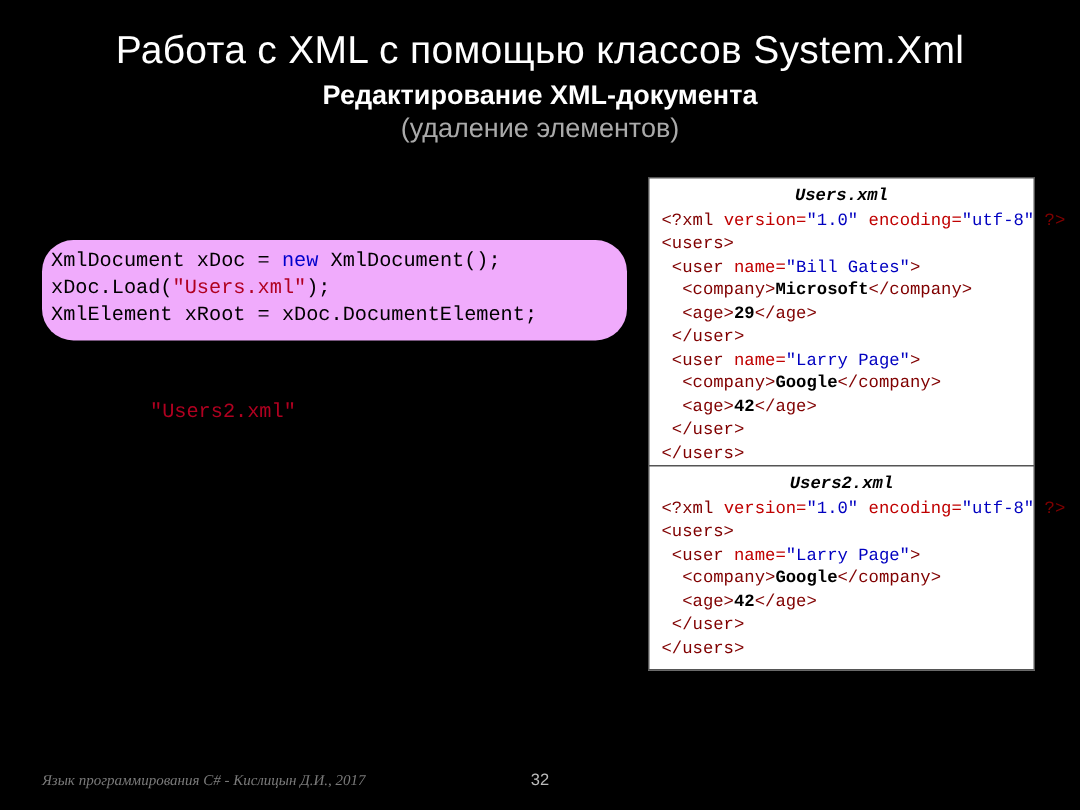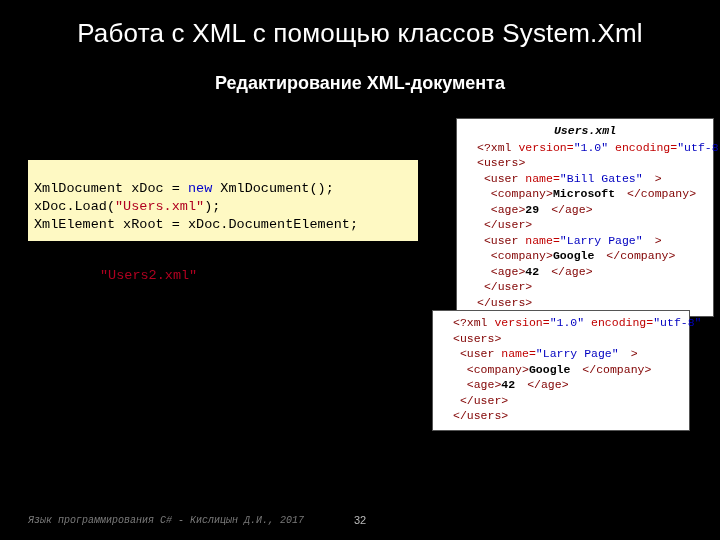--- a/index.html
+++ b/index.html
@@ -21,41 +21,42 @@
     font-weight: 400;
     text-align: center;
     padding-top: 18px;
     letter-spacing: 0.2px;
   }
   .subtitle1 {
     color: #fff;
     font-size: 18px;
     font-weight: 700;
     text-align: center;
-    margin-top: 24px;
+    margin-top: 4px;
   }
   .subtitle2 {
     color: #aaa;
     font-size: 18px;
     font-weight: 400;
     text-align: center;
     margin-top: 1px;
   }
   .code-left {
     position: absolute;
     left: 28px;
     top: 160px;
     width: 390px;
-    background: #fef9c3;
+    background: #f0abfc;
     color: #000;
     font-family: "Courier New", monospace;
     font-size: 13.5px;
     line-height: 1.35;
-    padding: 20px 6px 6px 6px;
+    padding: 6px 6px 6px 6px;
     white-space: pre;
+    border-radius: 21px;
   }
   .kw { color: #0000cc; }
   .str { color: #b00020; }
   .hl-str {
     display: inline-block;
     background: #000;
     color: #b00020;
     font-family: "Courier New", monospace;
     font-size: 13.5px;
     position: absolute;
@@ -66,81 +67,82 @@
   .xml-box {
     position: absolute;
     background: #fff;
     border: 1px solid #555;
     font-family: "Courier New", monospace;
     font-size: 11.5px;
     line-height: 1.35;
     padding: 4px 8px 6px 8px;
     white-space: pre;
   }
-  .xml-box.top { left: 456px; top: 118px; width: 258px; }
+  .xml-box.top { left: 432px; top: 118px; width: 258px; }
   .xml-box.bot { left: 432px; top: 310px; width: 258px; }
   .xml-title {
     font-weight: 700;
     font-style: italic;
     text-align: center;
     display: block;
     color: #000;
     margin-bottom: 1px;
   }
-  .tag { color: #800000; margin-left: 12px; }
+  .tag { color: #800000; }
   .attr { color: #c00000; }
   .val { color: #0000c0; }
   .nm  { color: #c00000; }
   .txt { color: #000; font-weight: bold; }
   .footer-left {
     position: absolute;
     left: 28px;
     bottom: 14px;
     color: #7a7a7a;
     font-size: 10px;
     font-style: italic;
-    font-family: Liberation Mono, monospace;
+    font-family: Liberation Serif, serif;
   }
   .footer-num {
     position: absolute;
     left: 50%;
     transform: translateX(-50%);
     bottom: 14px;
     color: #bbb;
     font-size: 11px;
     text-align: right;
   }
 </style>
 </head>
 <body>
 
 <div class="slide">
 
   <div class="title">Работа с XML с помощью классов System.Xml</div>
   <div class="subtitle1">Редактирование XML-документа</div>
+  <div class="subtitle2">(удаление элементов)</div>
 
   <div class="code-left"><span>XmlDocument xDoc = </span><span class="kw">new</span><span> XmlDocument();</span>
 <span>xDoc.Load(</span><span class="str">"Users.xml"</span><span>);</span>
 <span>XmlElement xRoot = xDoc.DocumentElement;</span></div>
 
   <span class="hl-str">"Users2.xml"</span>
 
   <div class="xml-box top"><span class="xml-title">Users.xml</span><span class="tag">&lt;?xml </span><span class="attr">version=</span><span class="val">"1.0"</span><span class="attr"> encoding=</span><span class="val">"utf-8"</span><span class="tag"> ?&gt;</span>
 <span class="tag">&lt;users&gt;</span>
 <span class="tag"> &lt;user </span><span class="nm">name=</span><span class="val">"Bill Gates"</span><span class="tag">&gt;</span>
 <span class="tag">  &lt;company&gt;</span><span class="txt">Microsoft</span><span class="tag">&lt;/company&gt;</span>
 <span class="tag">  &lt;age&gt;</span><span class="txt">29</span><span class="tag">&lt;/age&gt;</span>
 <span class="tag"> &lt;/user&gt;</span>
 <span class="tag"> &lt;user </span><span class="nm">name=</span><span class="val">"Larry Page"</span><span class="tag">&gt;</span>
 <span class="tag">  &lt;company&gt;</span><span class="txt">Google</span><span class="tag">&lt;/company&gt;</span>
 <span class="tag">  &lt;age&gt;</span><span class="txt">42</span><span class="tag">&lt;/age&gt;</span>
 <span class="tag"> &lt;/user&gt;</span>
 <span class="tag">&lt;/users&gt;</span></div>
 
-  <div class="xml-box bot"><span class="tag">&lt;?xml </span><span class="attr">version=</span><span class="val">"1.0"</span><span class="attr"> encoding=</span><span class="val">"utf-8"</span><span class="tag"> ?&gt;</span>
+  <div class="xml-box bot"><span class="xml-title">Users2.xml</span><span class="tag">&lt;?xml </span><span class="attr">version=</span><span class="val">"1.0"</span><span class="attr"> encoding=</span><span class="val">"utf-8"</span><span class="tag"> ?&gt;</span>
 <span class="tag">&lt;users&gt;</span>
 <span class="tag"> &lt;user </span><span class="nm">name=</span><span class="val">"Larry Page"</span><span class="tag">&gt;</span>
 <span class="tag">  &lt;company&gt;</span><span class="txt">Google</span><span class="tag">&lt;/company&gt;</span>
 <span class="tag">  &lt;age&gt;</span><span class="txt">42</span><span class="tag">&lt;/age&gt;</span>
 <span class="tag"> &lt;/user&gt;</span>
 <span class="tag">&lt;/users&gt;</span></div>
 
   <div class="footer-left">Язык программирования C# - Кислицын Д.И., 2017</div>
   <div class="footer-num">32</div>
 </div>

